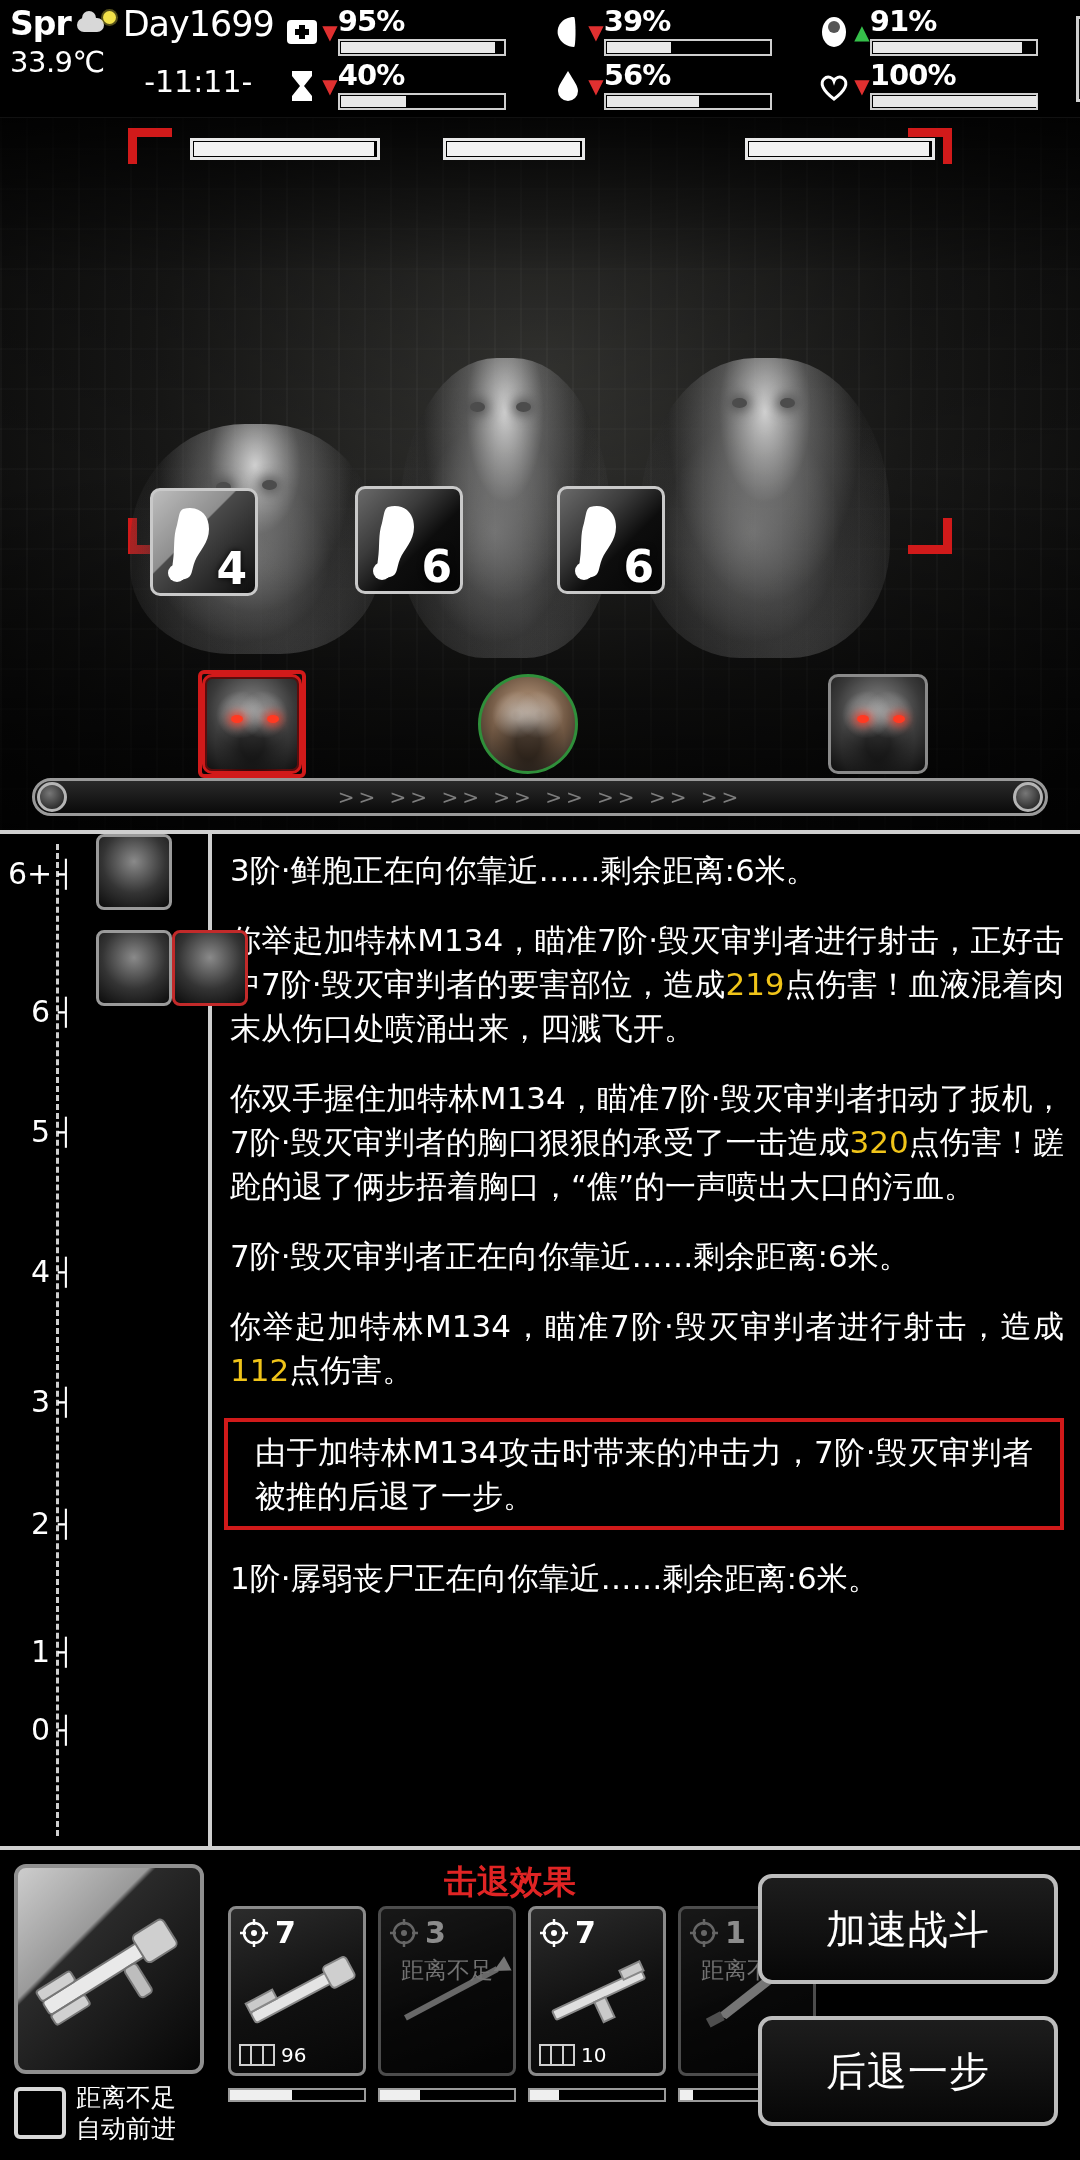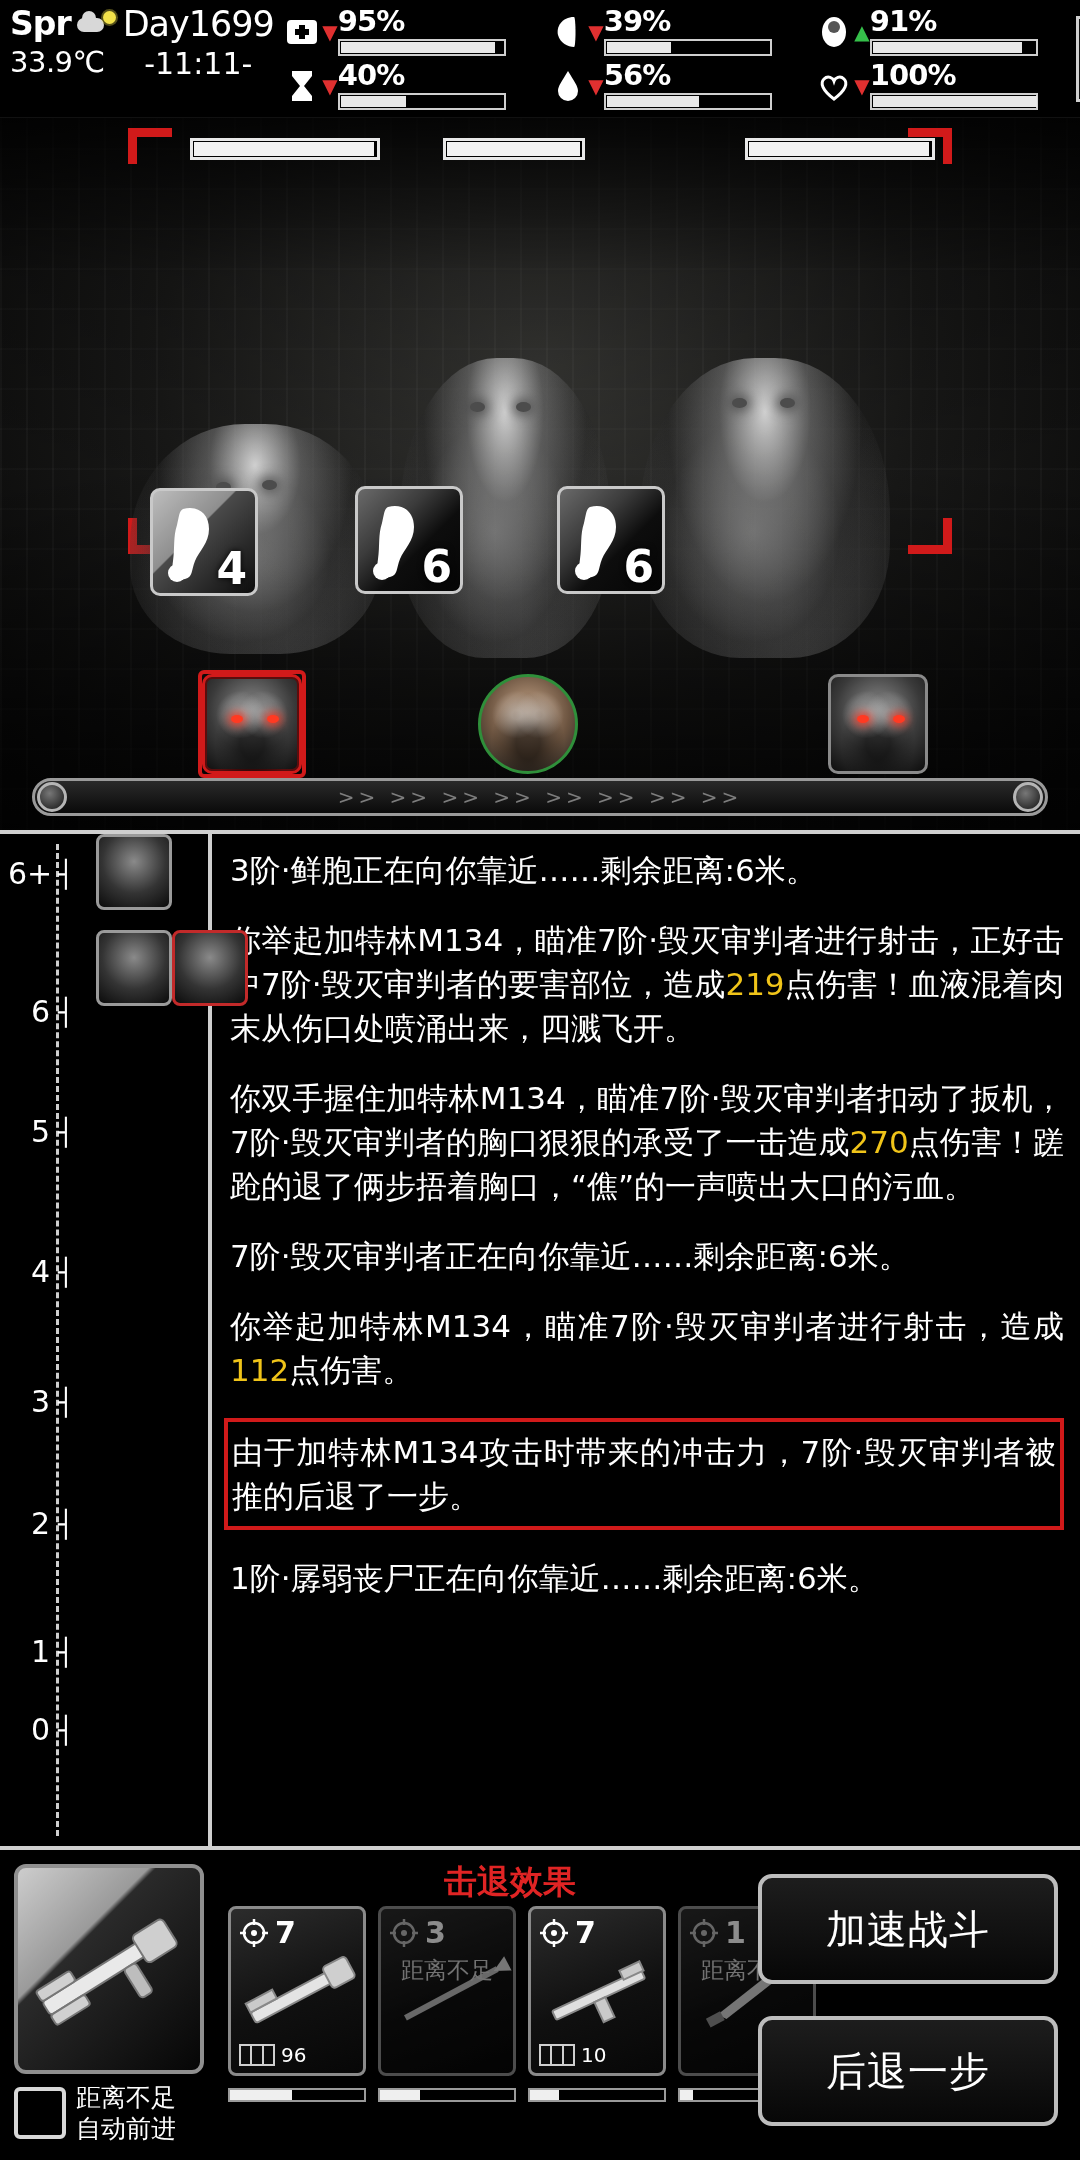--- a/index.html
+++ b/index.html
@@ -36,21 +36,21 @@
   .sun {
     position: absolute; right: 1px; top: 2px; width: 13px; height: 13px;
     background: #f2e14a; border-radius: 50%;
     box-shadow: 0 0 0 2px rgba(242,225,74,0.35);
   }
   .temp { font-size: 29px; margin-top: 2px; letter-spacing: -0.5px; }
   .day-block {
     width: 172px; padding-top: 4px; text-align: center;
   }
   .day-label { font-size: 35px; font-weight: 500; letter-spacing: -1px; }
-  .time-label { font-size: 30px; margin-top: 2px; }
+  .time-label { font-size: 30px; margin-top: 20px; }
 
   .gauges { flex: 1; display: flex; flex-direction: column; justify-content: center;
             padding: 4px 0 4px 4px; }
   .gauge-row { display: flex; align-items: center; height: 54px; }
   .gauge {
     display: flex; align-items: center; width: 266px; height: 52px; padding-left: 4px;
   }
   .g-icon {
     width: 40px; height: 44px; display: flex; align-items: center; justify-content: center;
     font-size: 30px; line-height: 1; color: #fff;
@@ -225,21 +225,21 @@
   .tl-pair { position: absolute; display: flex; }
   .tl-pair .tl-avatar { position: static; }
 
   .log {
     flex: 1; padding: 14px 16px 10px 18px; overflow: hidden;
     font-size: 31px; line-height: 1.42; color: #fff; letter-spacing: 0px;
   }
   .log p { margin-bottom: 26px; text-align: justify; }
   .dmg { color: #f0c419; }
   .highlight {
-    border: 4px solid #d11a1a; padding: 8px 4px; margin: 0 0 26px -6px;
+    border: 4px solid #d11a1a; padding: 8px 27px; margin: 0 0 26px -6px;
   }
   .highlight p { margin-bottom: 0; }
 
   
   .bottom {
     position: absolute; top: 1850px; left: 0; width: 1080px; height: 310px; background: #000;
   }
   .weapon-card {
     position: absolute; left: 14px; top: 14px; width: 190px; height: 210px;
     border: 4px solid #8f8f8f; border-radius: 12px;
@@ -569,21 +569,21 @@
         <div class="tl-avatar red"></div>
       </div>
     </div>
 
     <div class="log">
       <p><span>3阶·鲜胞正在向你靠近……剩余距离:6米。</span></p>
       <p>
         <span>你举起加特林M134，瞄准7阶·毁灭审判者进行射击，正好击中7阶·毁灭审判者的要害部位，造成</span><span class="dmg">219</span><span>点伤害！血液混着肉末从伤口处喷涌出来，四溅飞开。</span>
       </p>
       <p>
-        <span>你双手握住加特林M134，瞄准7阶·毁灭审判者扣动了扳机，7阶·毁灭审判者的胸口狠狠的承受了一击造成</span><span class="dmg">270</span><span>点伤害！蹉跄的退了俩步捂着胸口，“僬”的一声喷出大口的污血。</span>
+        <span>你双手握住加特林M134，瞄准7阶·毁灭审判者扣动了扳机，7阶·毁灭审判者的胸口狠狠的承受了一击造成</span><span class="dmg">320</span><span>点伤害！蹉跄的退了俩步捂着胸口，“僬”的一声喷出大口的污血。</span>
       </p>
       <p><span>7阶·毁灭审判者正在向你靠近……剩余距离:6米。</span></p>
       <p>
         <span>你举起加特林M134，瞄准7阶·毁灭审判者进行射击，造成</span><span class="dmg">112</span><span>点伤害。</span>
       </p>
       <div class="highlight">
         <p><span>由于加特林M134攻击时带来的冲击力，7阶·毁灭审判者被推的后退了一步。</span></p>
       </div>
       <p><span>1阶·孱弱丧尸正在向你靠近……剩余距离:6米。</span></p>
     </div>

